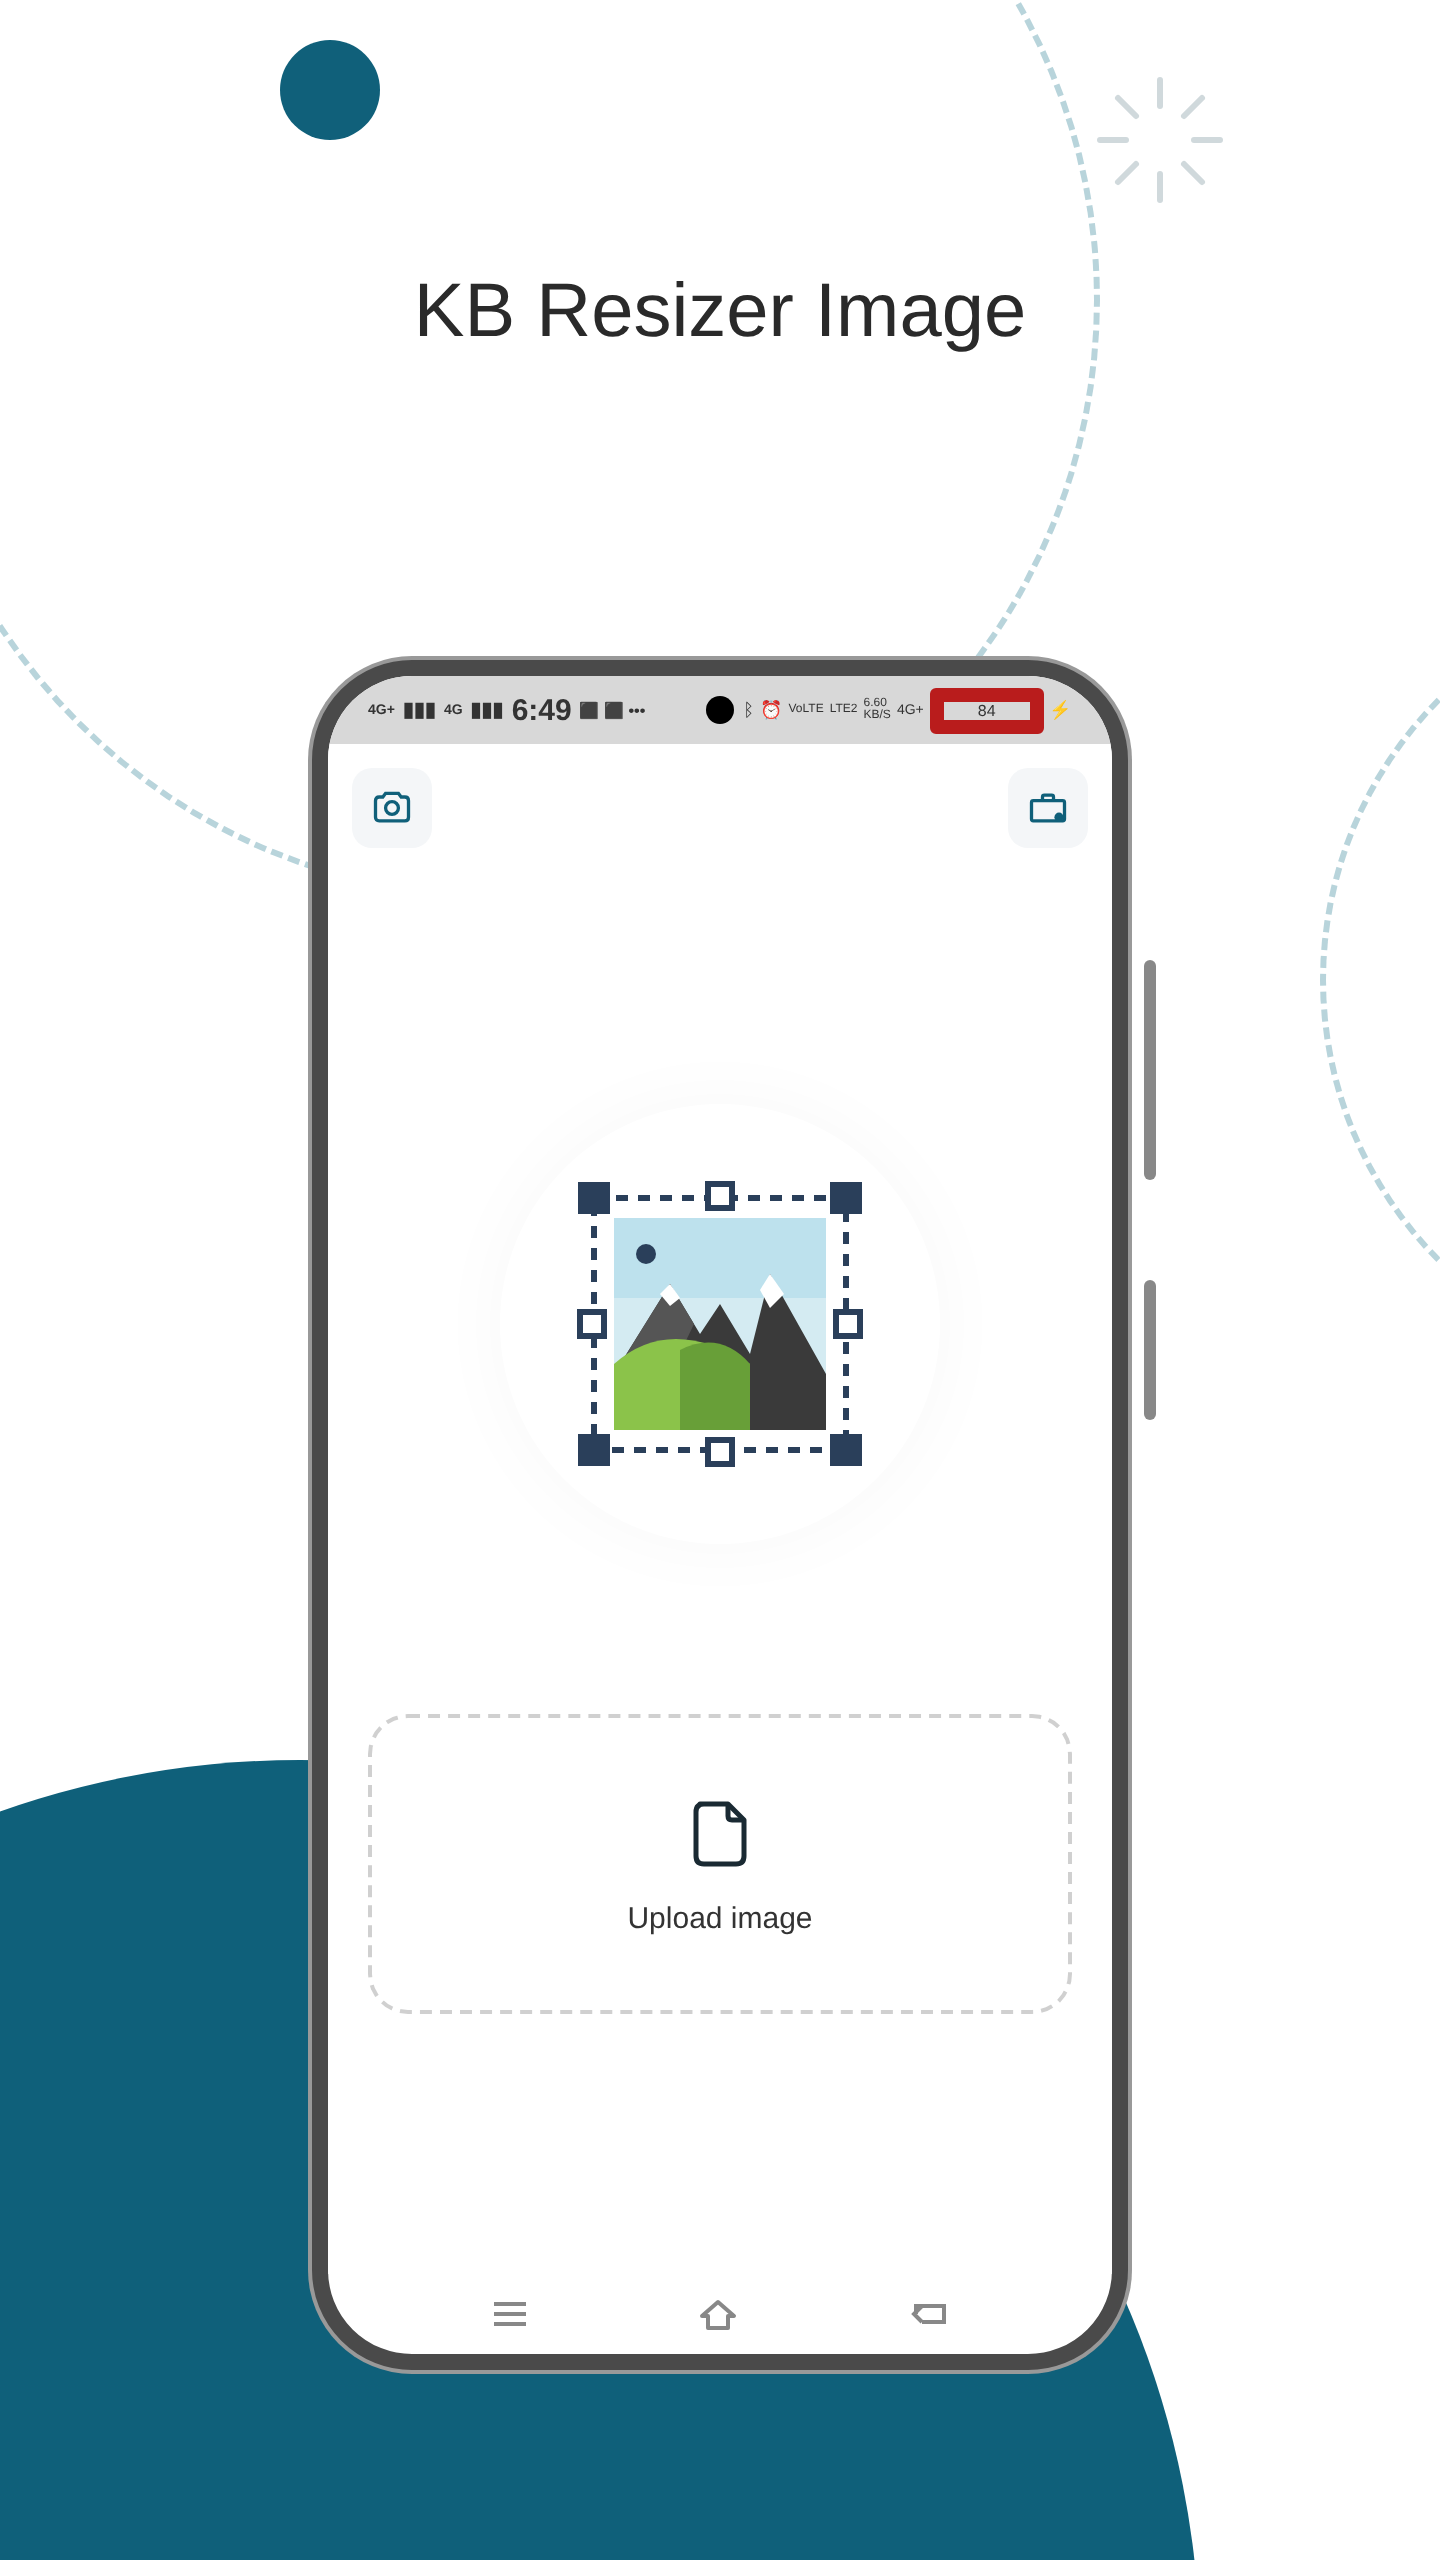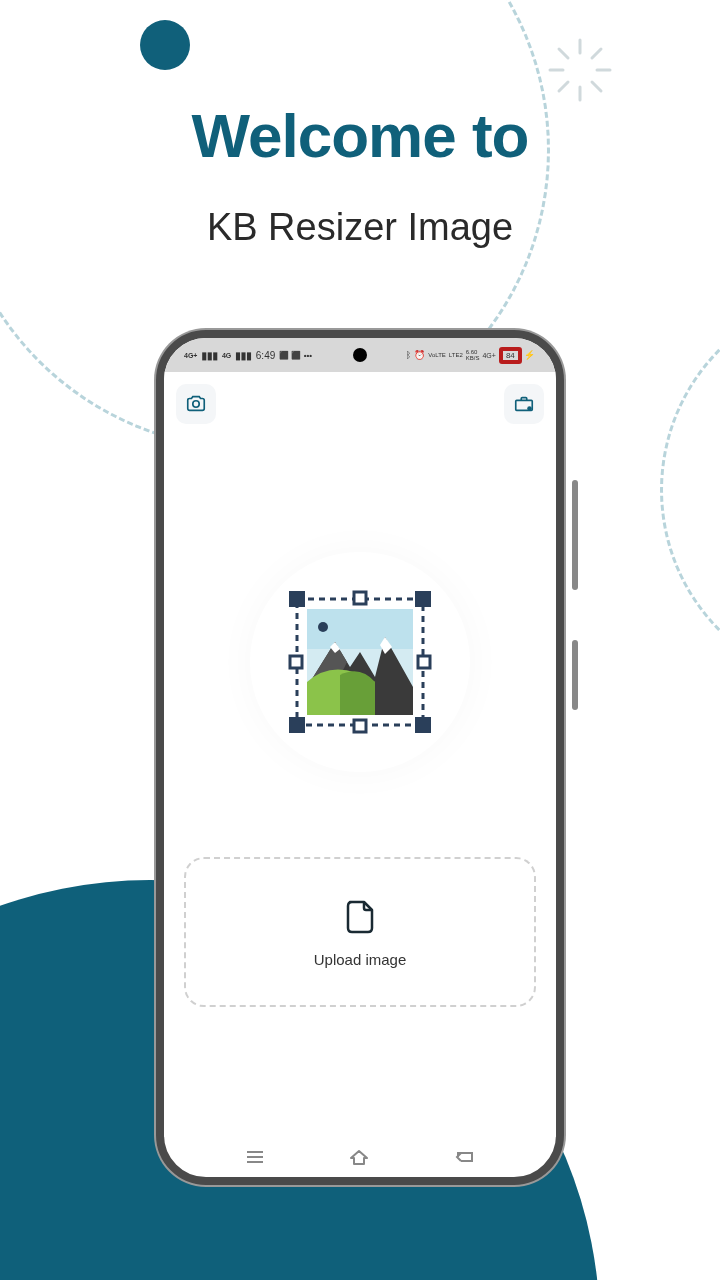--- a/index.html
+++ b/index.html
@@ -244,52 +244,51 @@
       <line x1="56" y1="14" x2="47" y2="23"></line>
       <line x1="23" y1="47" x2="14" y2="56"></line>
     </g>
   </svg>
 </div>
 <div class="bg-curve-right"></div>
 <div class="bg-circle-solid"></div>
 <div class="bg-plus">+</div>
 
 <div class="header">
-  <div class="welcome">Welcome to</div>
   <div class="subtitle">KB Resizer Image</div>
 </div>
 
 <div class="phone-wrapper">
   <div class="phone-btn-right1"></div>
   <div class="phone-btn-right2"></div>
 </div>
 
 <div class="phone">
 
   <div class="status-bar">
     <div class="camera-notch"></div>
     <div class="status-left">
       <span style="font-size:7px">4G+</span>
       <span>▮▮▮</span>
       <span style="font-size:7px">4G</span>
       <span>▮▮▮</span>
-      <span style="font-size:10px;font-weight:400">6:49</span>
+      <span style="font-size:15px;font-weight:700">6:49</span>
       <span style="font-size:8px">⬛ ⬛ •••</span>
     </div>
     <div class="status-right">
       <span>ᛒ</span>
       <span>⏰</span>
       <span style="font-size:6px">VoLTE</span>
       <span style="font-size:6px">LTE2</span>
       <span style="font-size:6px;display:inline-flex;flex-direction:column;line-height:1">
         <span>6.60</span>
         <span>KB/S</span>
       </span>
       <span style="font-size:7px">4G+</span>
-      <span style="border:4px solid #b91c1c;border-radius:3px;padding:0 3px;font-size:8px"><span>84</span></span>
+      <span style="border:7px solid #b91c1c;border-radius:3px;padding:0 17px;font-size:8px"><span>84</span></span>
       <span>⚡</span>
     </div>
   </div>
 
   <div class="app-content">
 
     <div class="top-icons">
       <div class="icon-btn">
         <svg width="22" height="22" viewBox="0 0 24 24" fill="none" stroke="#10607a" stroke-width="1.8">
           <path d="M3 8 Q3 6 5 6 L7 6 L8.5 4 L15.5 4 L17 6 L19 6 Q21 6 21 8 L21 17 Q21 19 19 19 L5 19 Q3 19 3 17 Z"></path>

